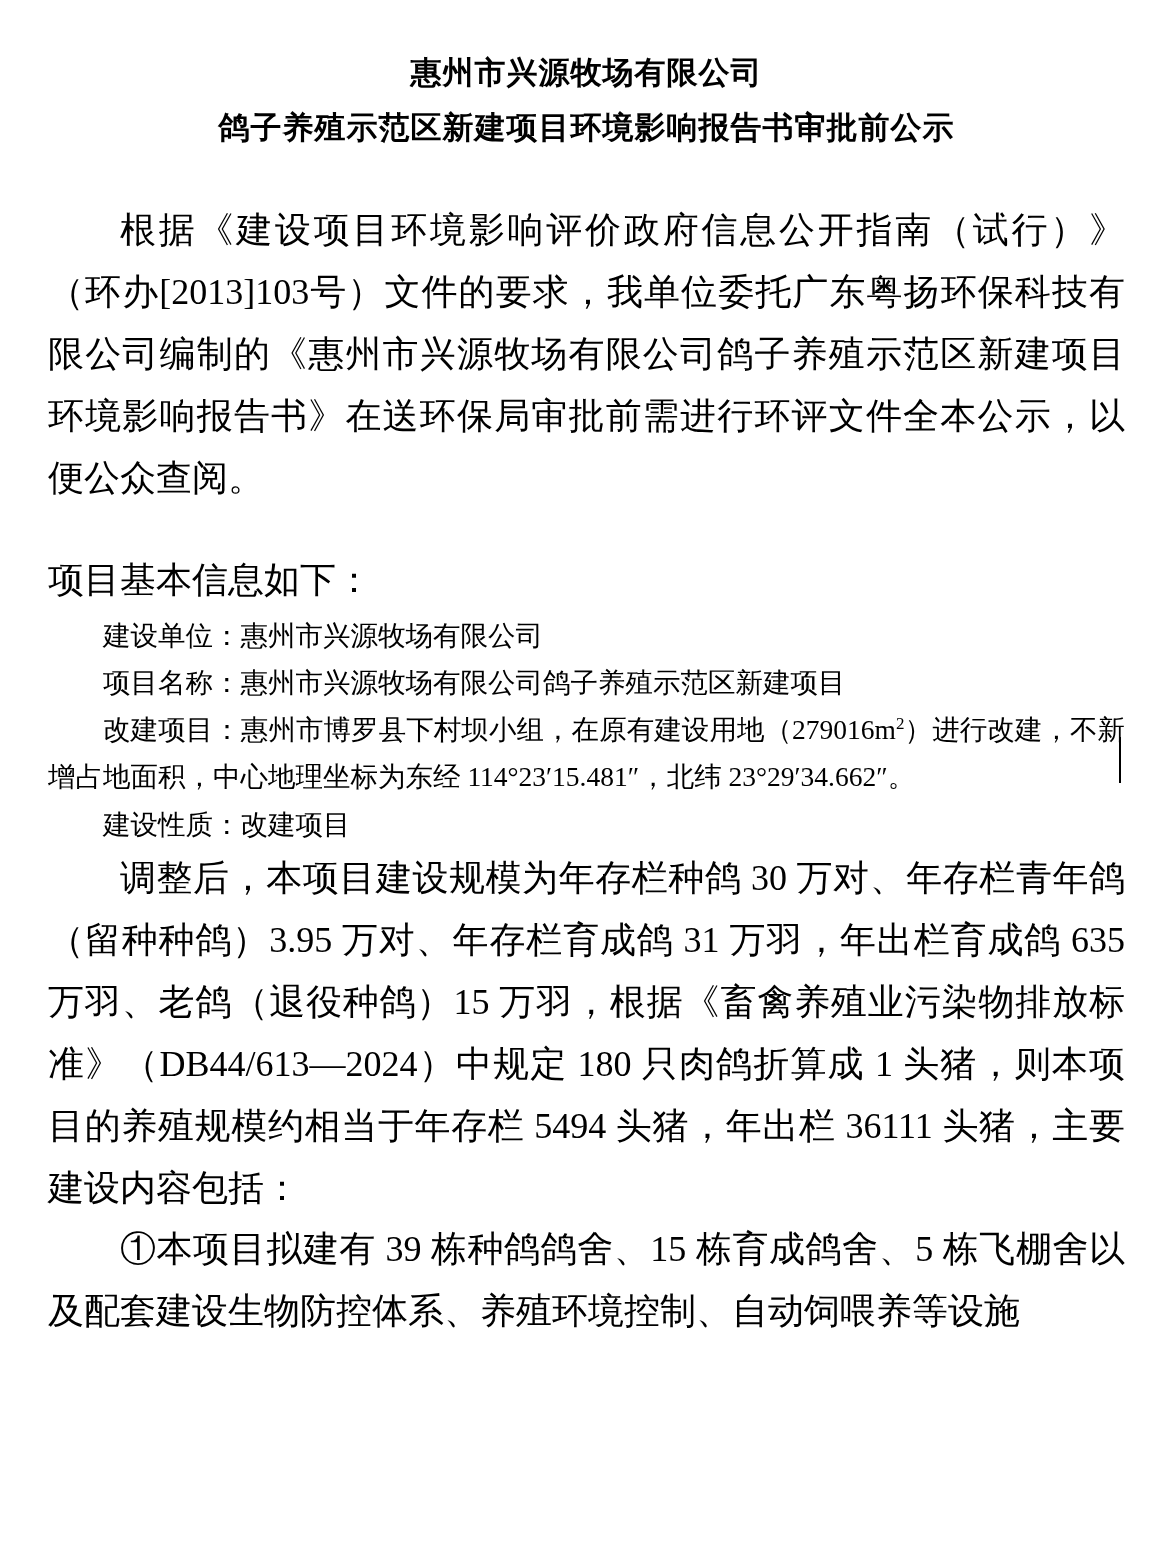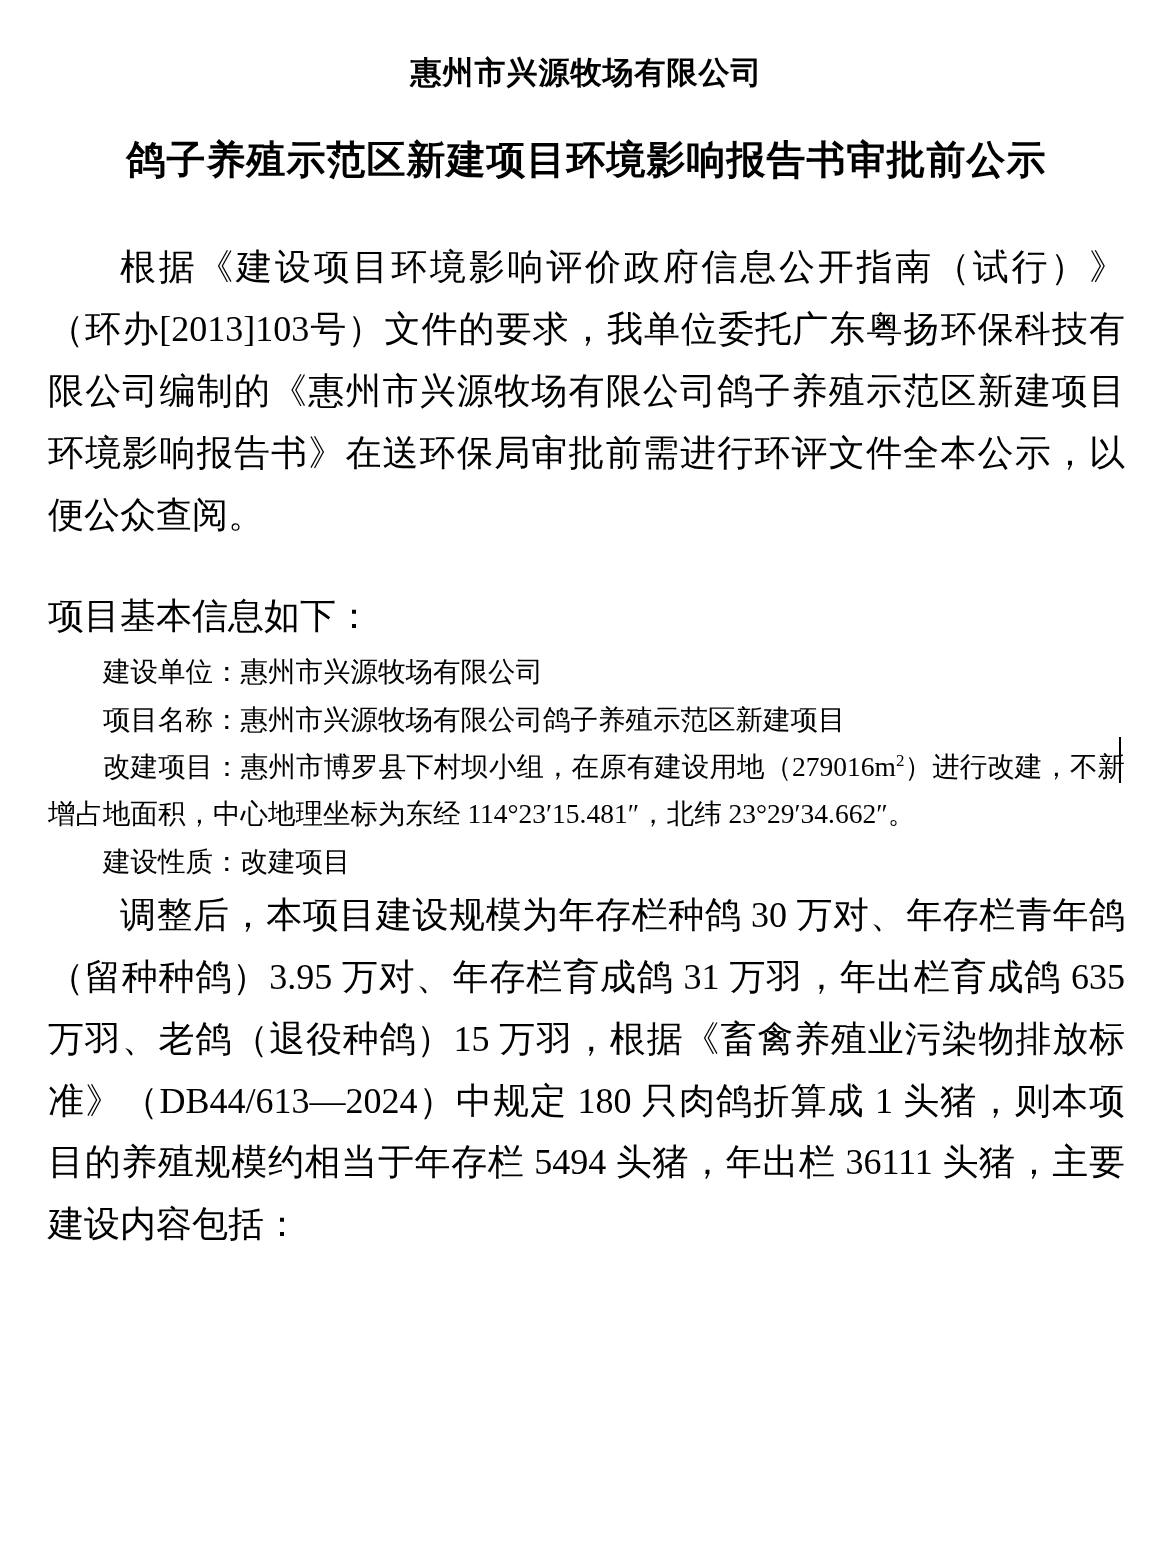--- a/index.html
+++ b/index.html
@@ -26,25 +26,26 @@
     text-align: center;
     margin-top: 10px;
   }
   .title-line-1 {
     font-size: 31px;
     font-weight: bold;
     letter-spacing: 1px;
     line-height: 1.5;
   }
   .title-line-2 {
-    font-size: 39px;
+    font-size: 31px;
     font-weight: bold;
     letter-spacing: 1px;
     line-height: 1.6;
-    margin-top: 32px;
+    margin-top: 8px;
+    font-family: Liberation Mono, monospace;
   }
   .body-block {
     margin-top: 46px;
   }
   p.para {
     font-size: 36px;
     line-height: 1.72;
     margin: 0 0 0 0;
     text-align: justify;
     text-justify: inter-ideograph;
@@ -100,17 +101,18 @@
 
     <p class="info-line"><span>项目名称：</span><span>惠州市兴源牧场有限公司鸽子养殖示范区新建项目</span></p>
 
     <p class="info-line"><span>改建项目：</span><span>惠州市博罗县下村坝小组，在原有建设用地（279016m</span><span class="sup">2</span><span>）进行改建，不新增占地面积，中心地理坐标为东经 114°23′15.481″，北纬 23°29′34.662″。</span></p>
 
     <p class="info-line"><span>建设性质：</span><span>改建项目</span></p>
 
 
     <p class="para">调整后，本项目建设规模为年存栏种鸽 30 万对、年存栏青年鸽（留种种鸽）3.95 万对、年存栏育成鸽 31 万羽，年出栏育成鸽 635 万羽、老鸽（退役种鸽）15 万羽，根据《畜禽养殖业污染物排放标准》（DB44/613—2024）中规定 180 只肉鸽折算成 1 头猪，则本项目的养殖规模约相当于年存栏 5494 头猪，年出栏 36111 头猪，主要建设内容包括：</p>
 
+    <p class="para">①本项目拟建有 39 栋种鸽鸽舍、15 栋育成鸽舍、5 栋飞棚舍以及配套建设生物防控体系、养殖环境控制、自动饲喂养等设施</p>
 
   </div>
 
   <div class="cursor"></div>
 </div>
 
 </body></html>

